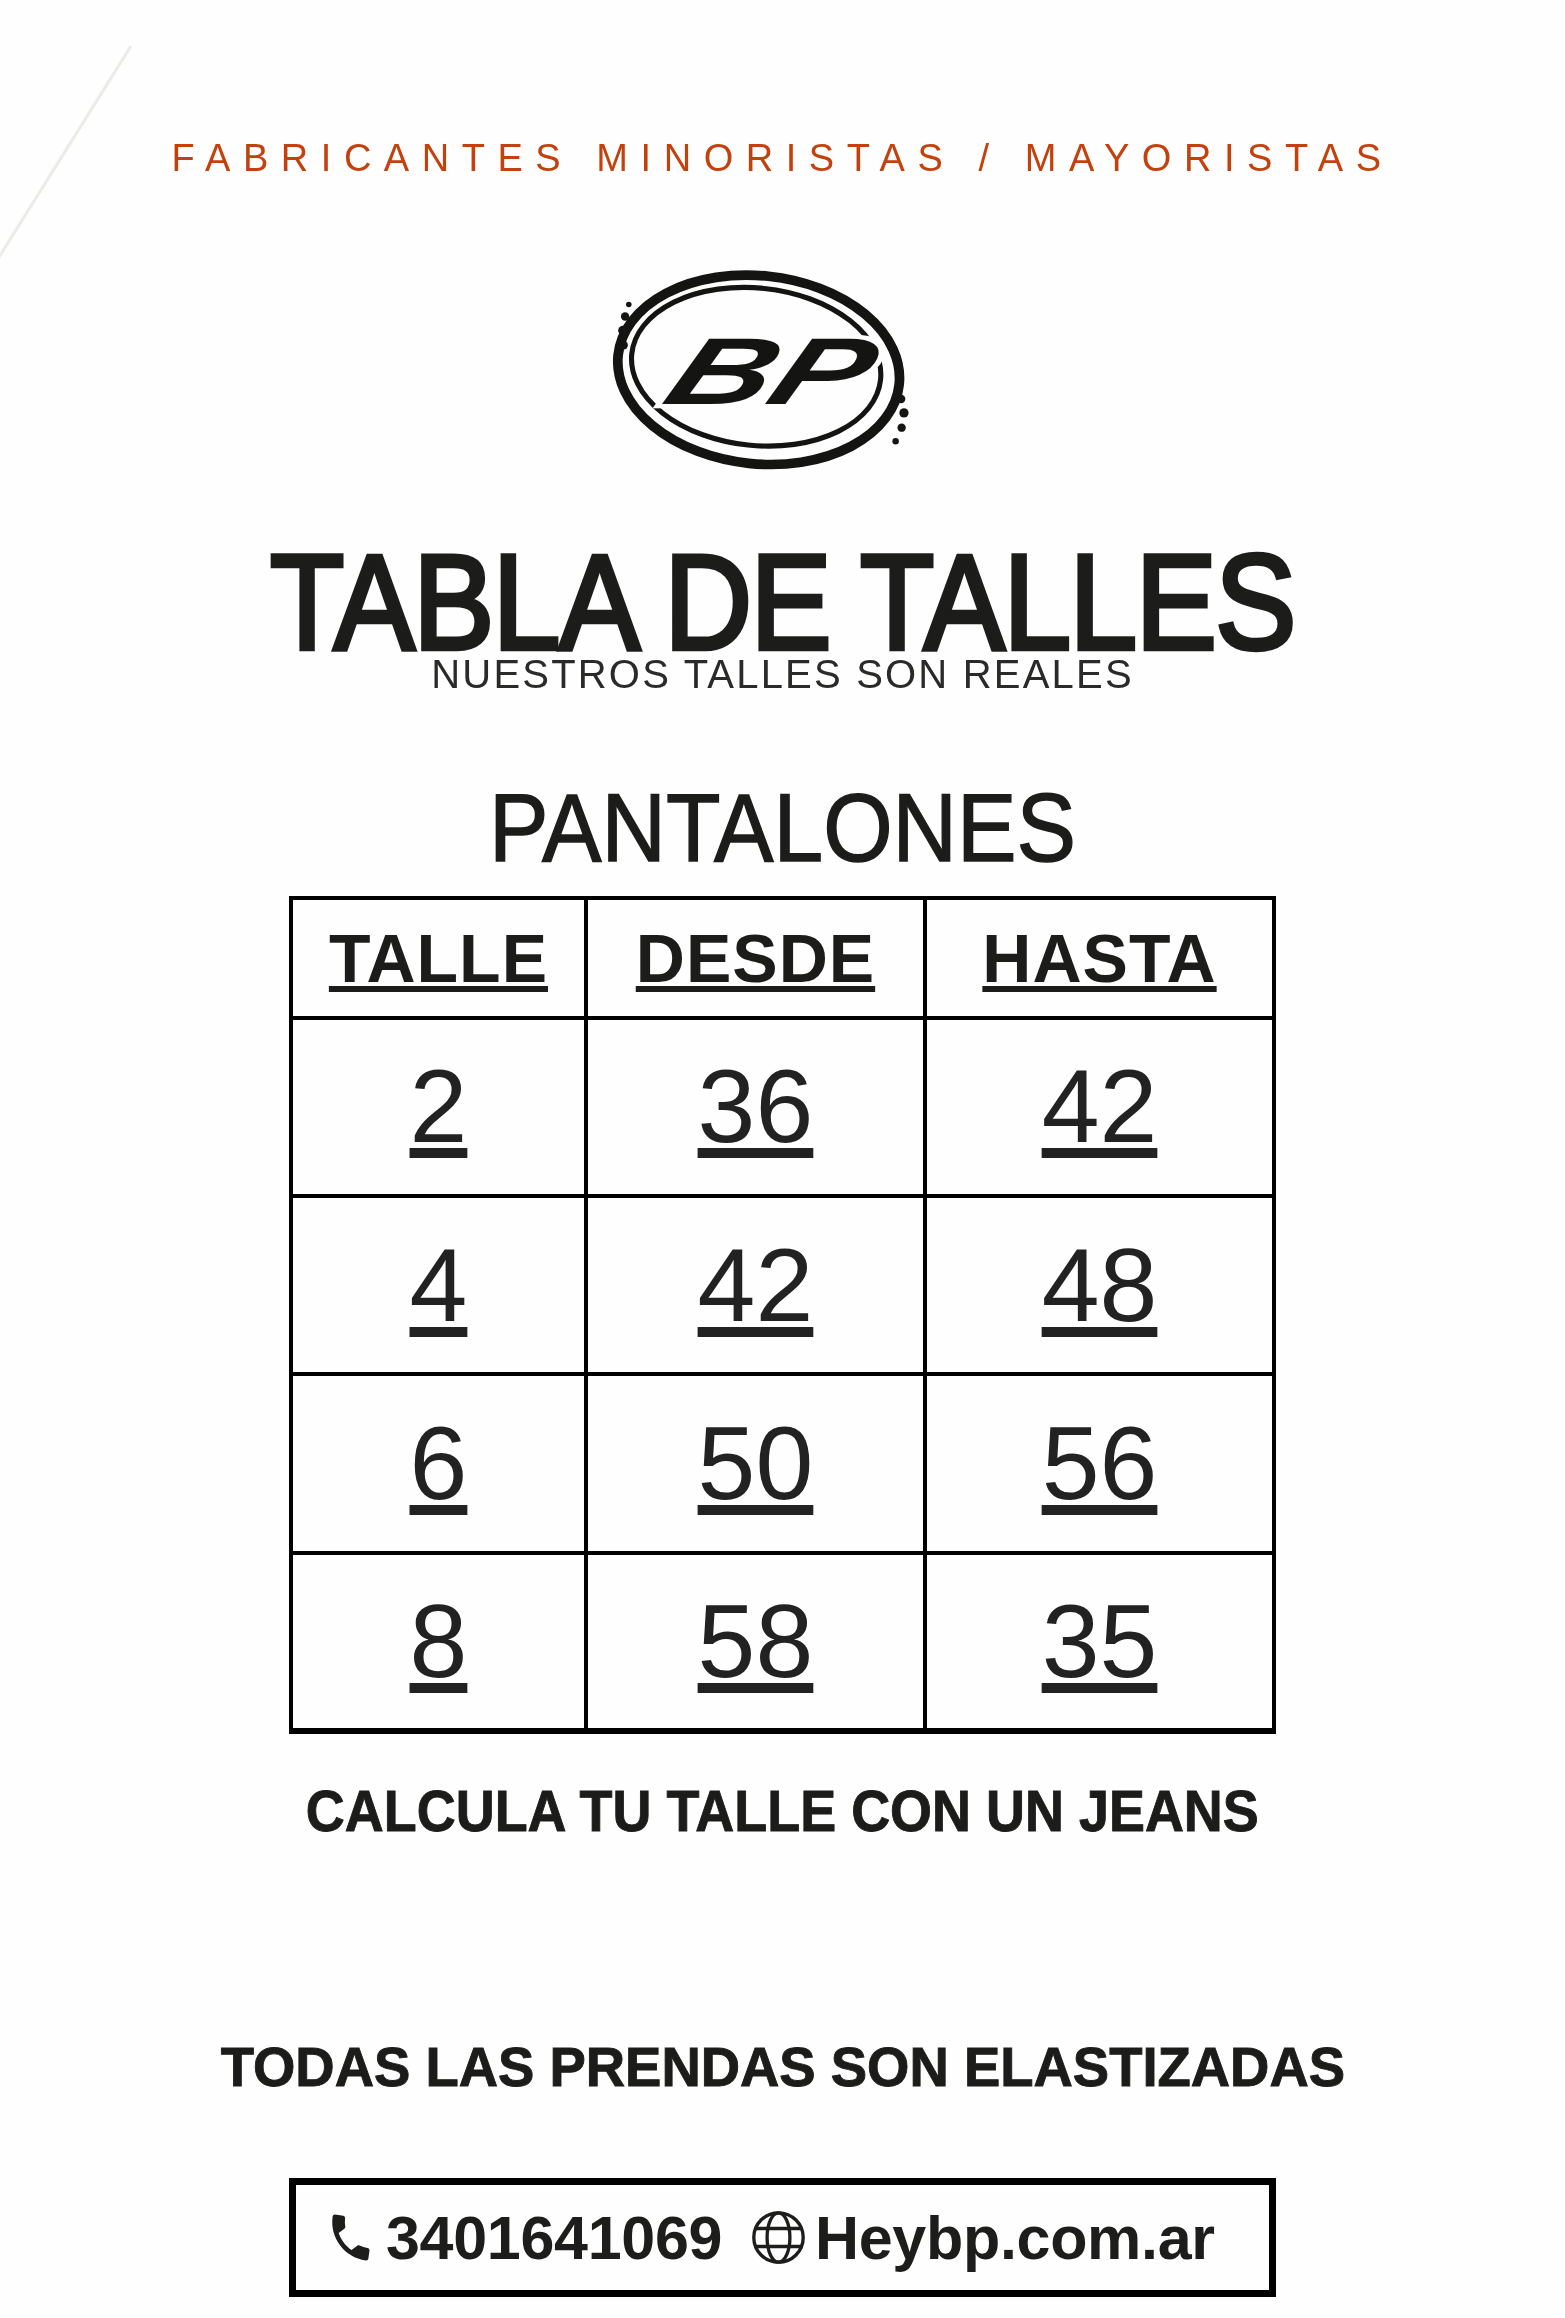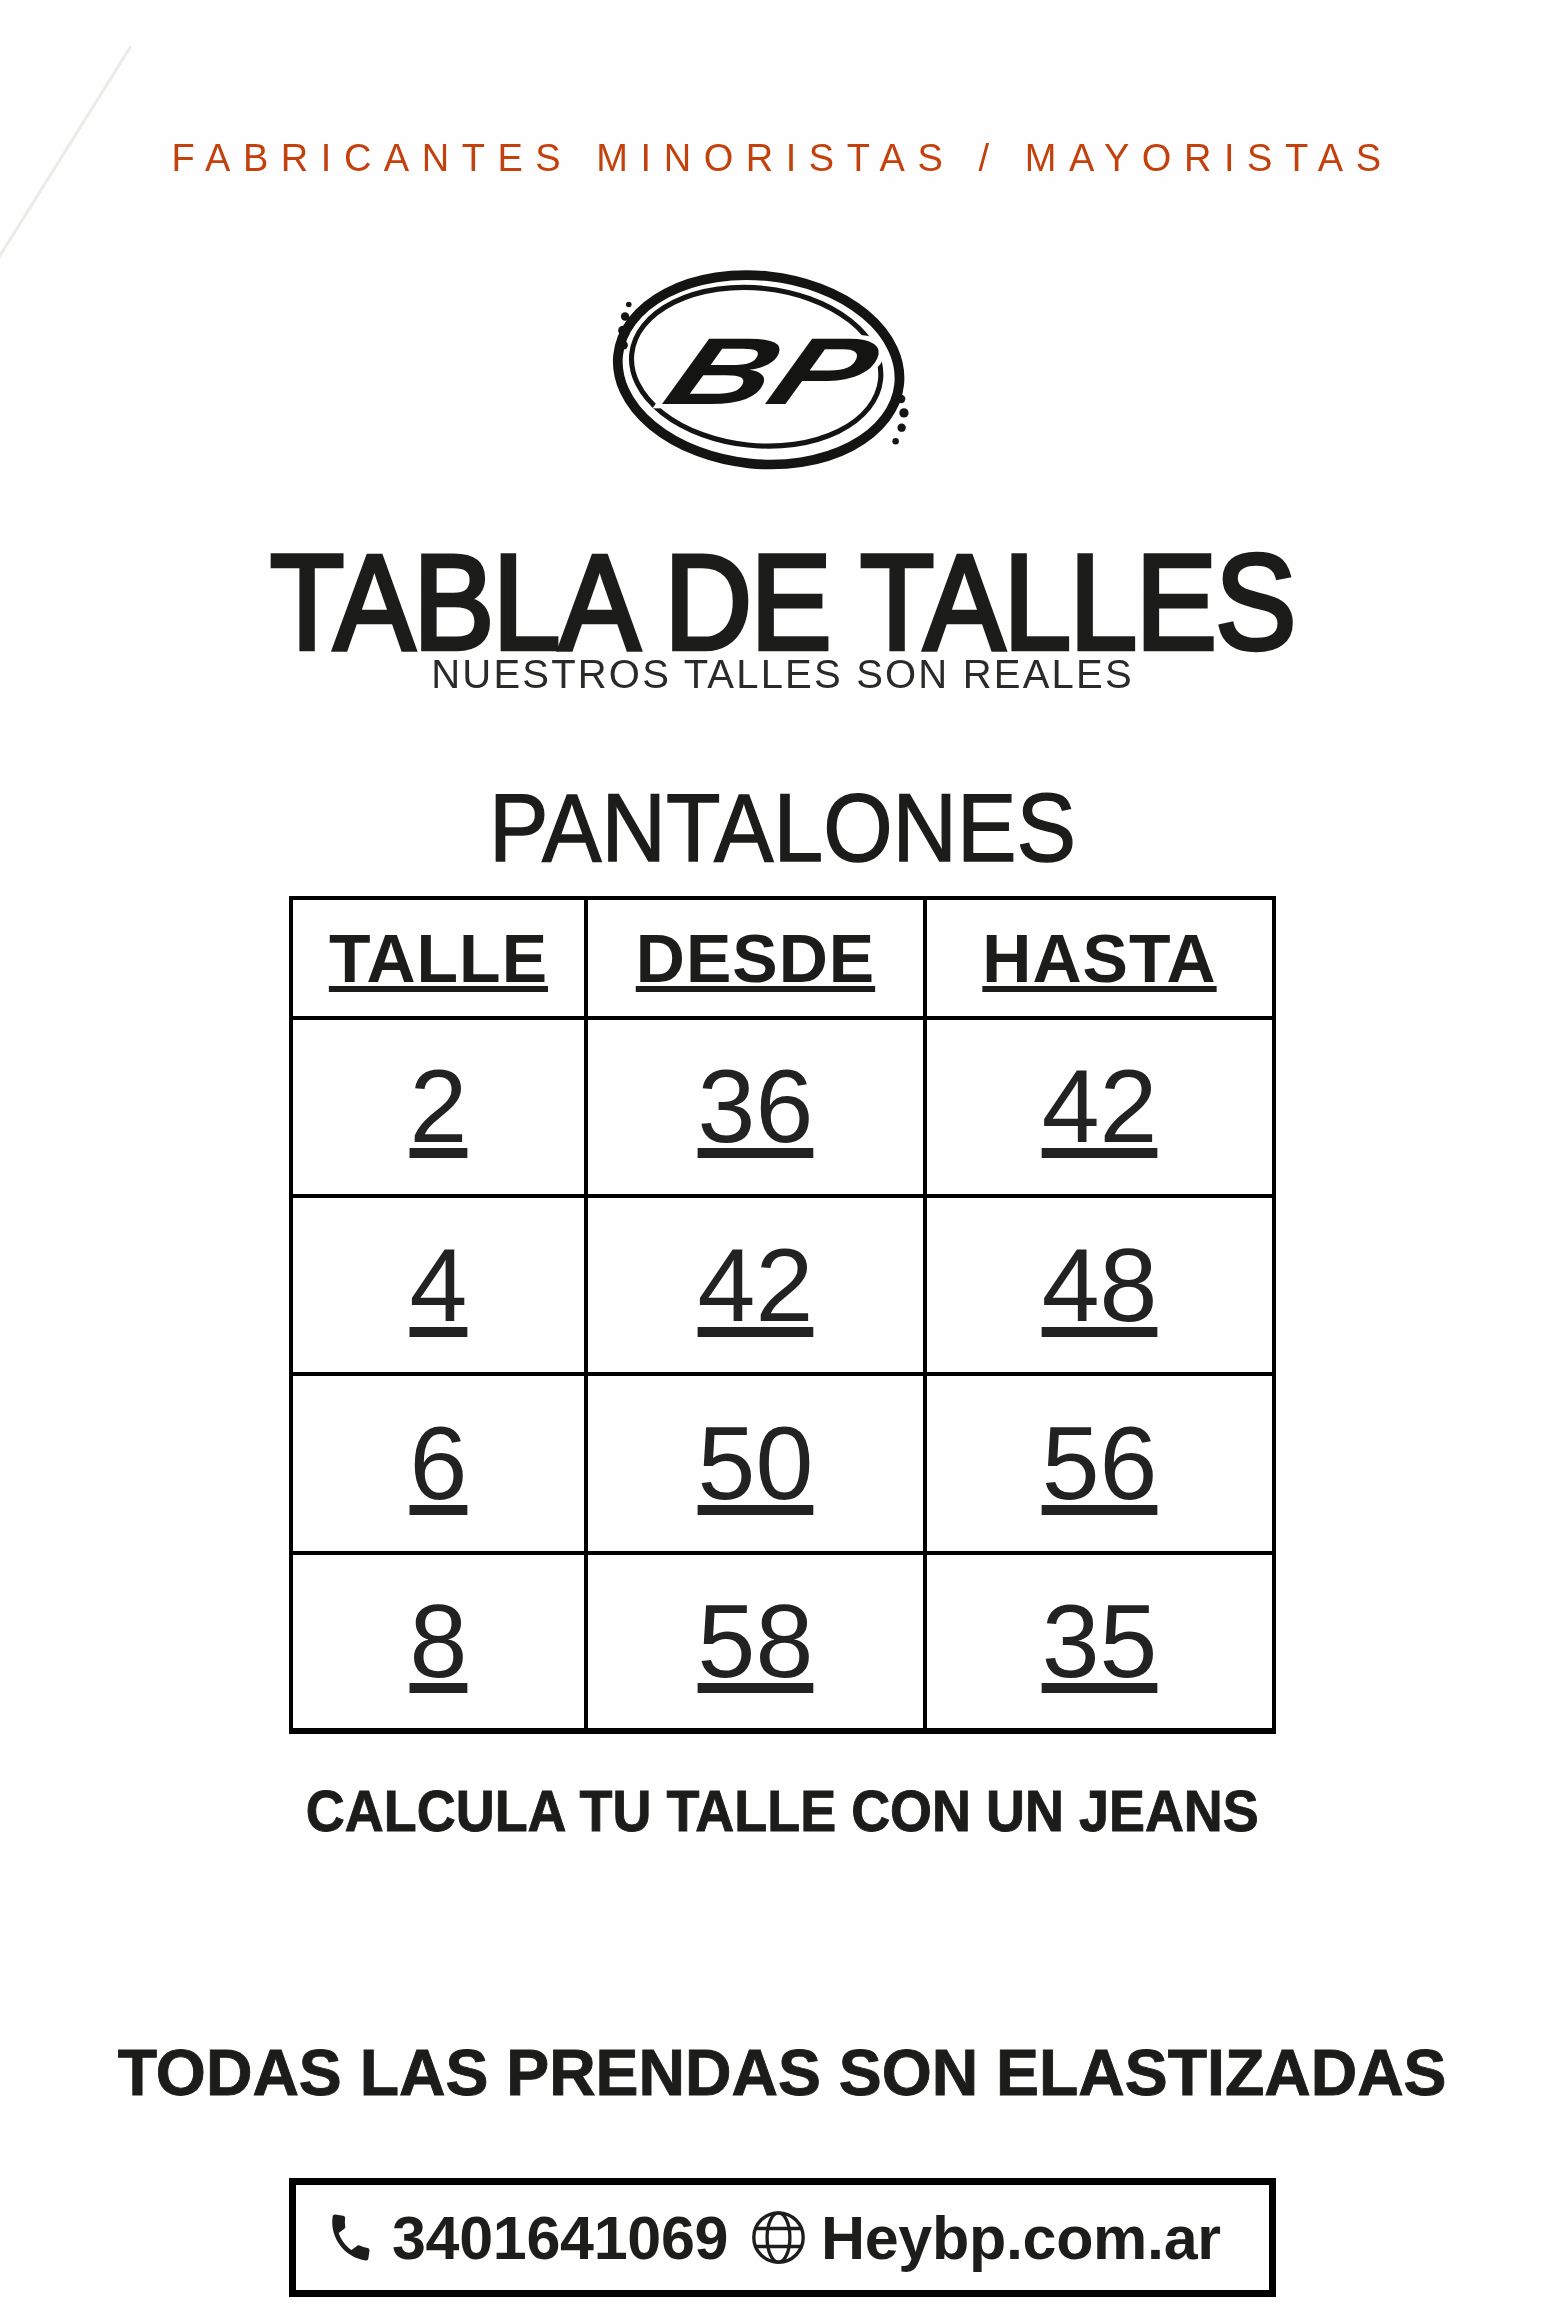--- a/index.html
+++ b/index.html
@@ -48,29 +48,29 @@
     border:4.6px solid #000;text-align:center;vertical-align:middle;padding:0;text-decoration:underline;
   }
   tr.hdr-row{height:116px;}
   tr.data-row{height:173px;}
   .hdr-cell{font-size:68px;font-weight:700;letter-spacing:0.015em;color:#1c1c1b;}
   .num-cell{font-size:104px;font-weight:400;color:#222;}
 
   
   .measure-hint{top:1782px;font-size:58px;font-weight:700;white-space:nowrap;}
   .measure-hint .squeeze{transform:scaleX(0.93);-webkit-text-stroke:0.9px #1c1c1b;}
-  .fabric-note{top:2040px;font-size:65px;font-weight:700;white-space:nowrap;}
+  .fabric-note{top:2040px;font-size:55px;font-weight:700;white-space:nowrap;}
   .fabric-note .squeeze{transform:scaleX(0.99);-webkit-text-stroke:0.9px #1c1c1b;}
 
   
   .contact-bar{
     position:absolute;left:289px;top:2178px;width:987px;height:119px;
     border:7.4px solid #000;box-sizing:border-box;background:#fefefe;
   }
-  .contact-group{position:absolute;top:0;bottom:0;display:flex;align-items:center;gap:14px;}
+  .contact-group{position:absolute;top:0;bottom:0;display:flex;align-items:center;gap:8px;}
   .phone-group{left:27px;}
   .web-group{left:454px;justify-content:flex-end;}
   .contact-text{font-size:61px;font-weight:700;letter-spacing:-0.005em;color:#1d1d1c;white-space:nowrap;}
   .icon-svg{display:block;}
 </style>
 </head>
 <body>
 
 <div class="canvas">
 

